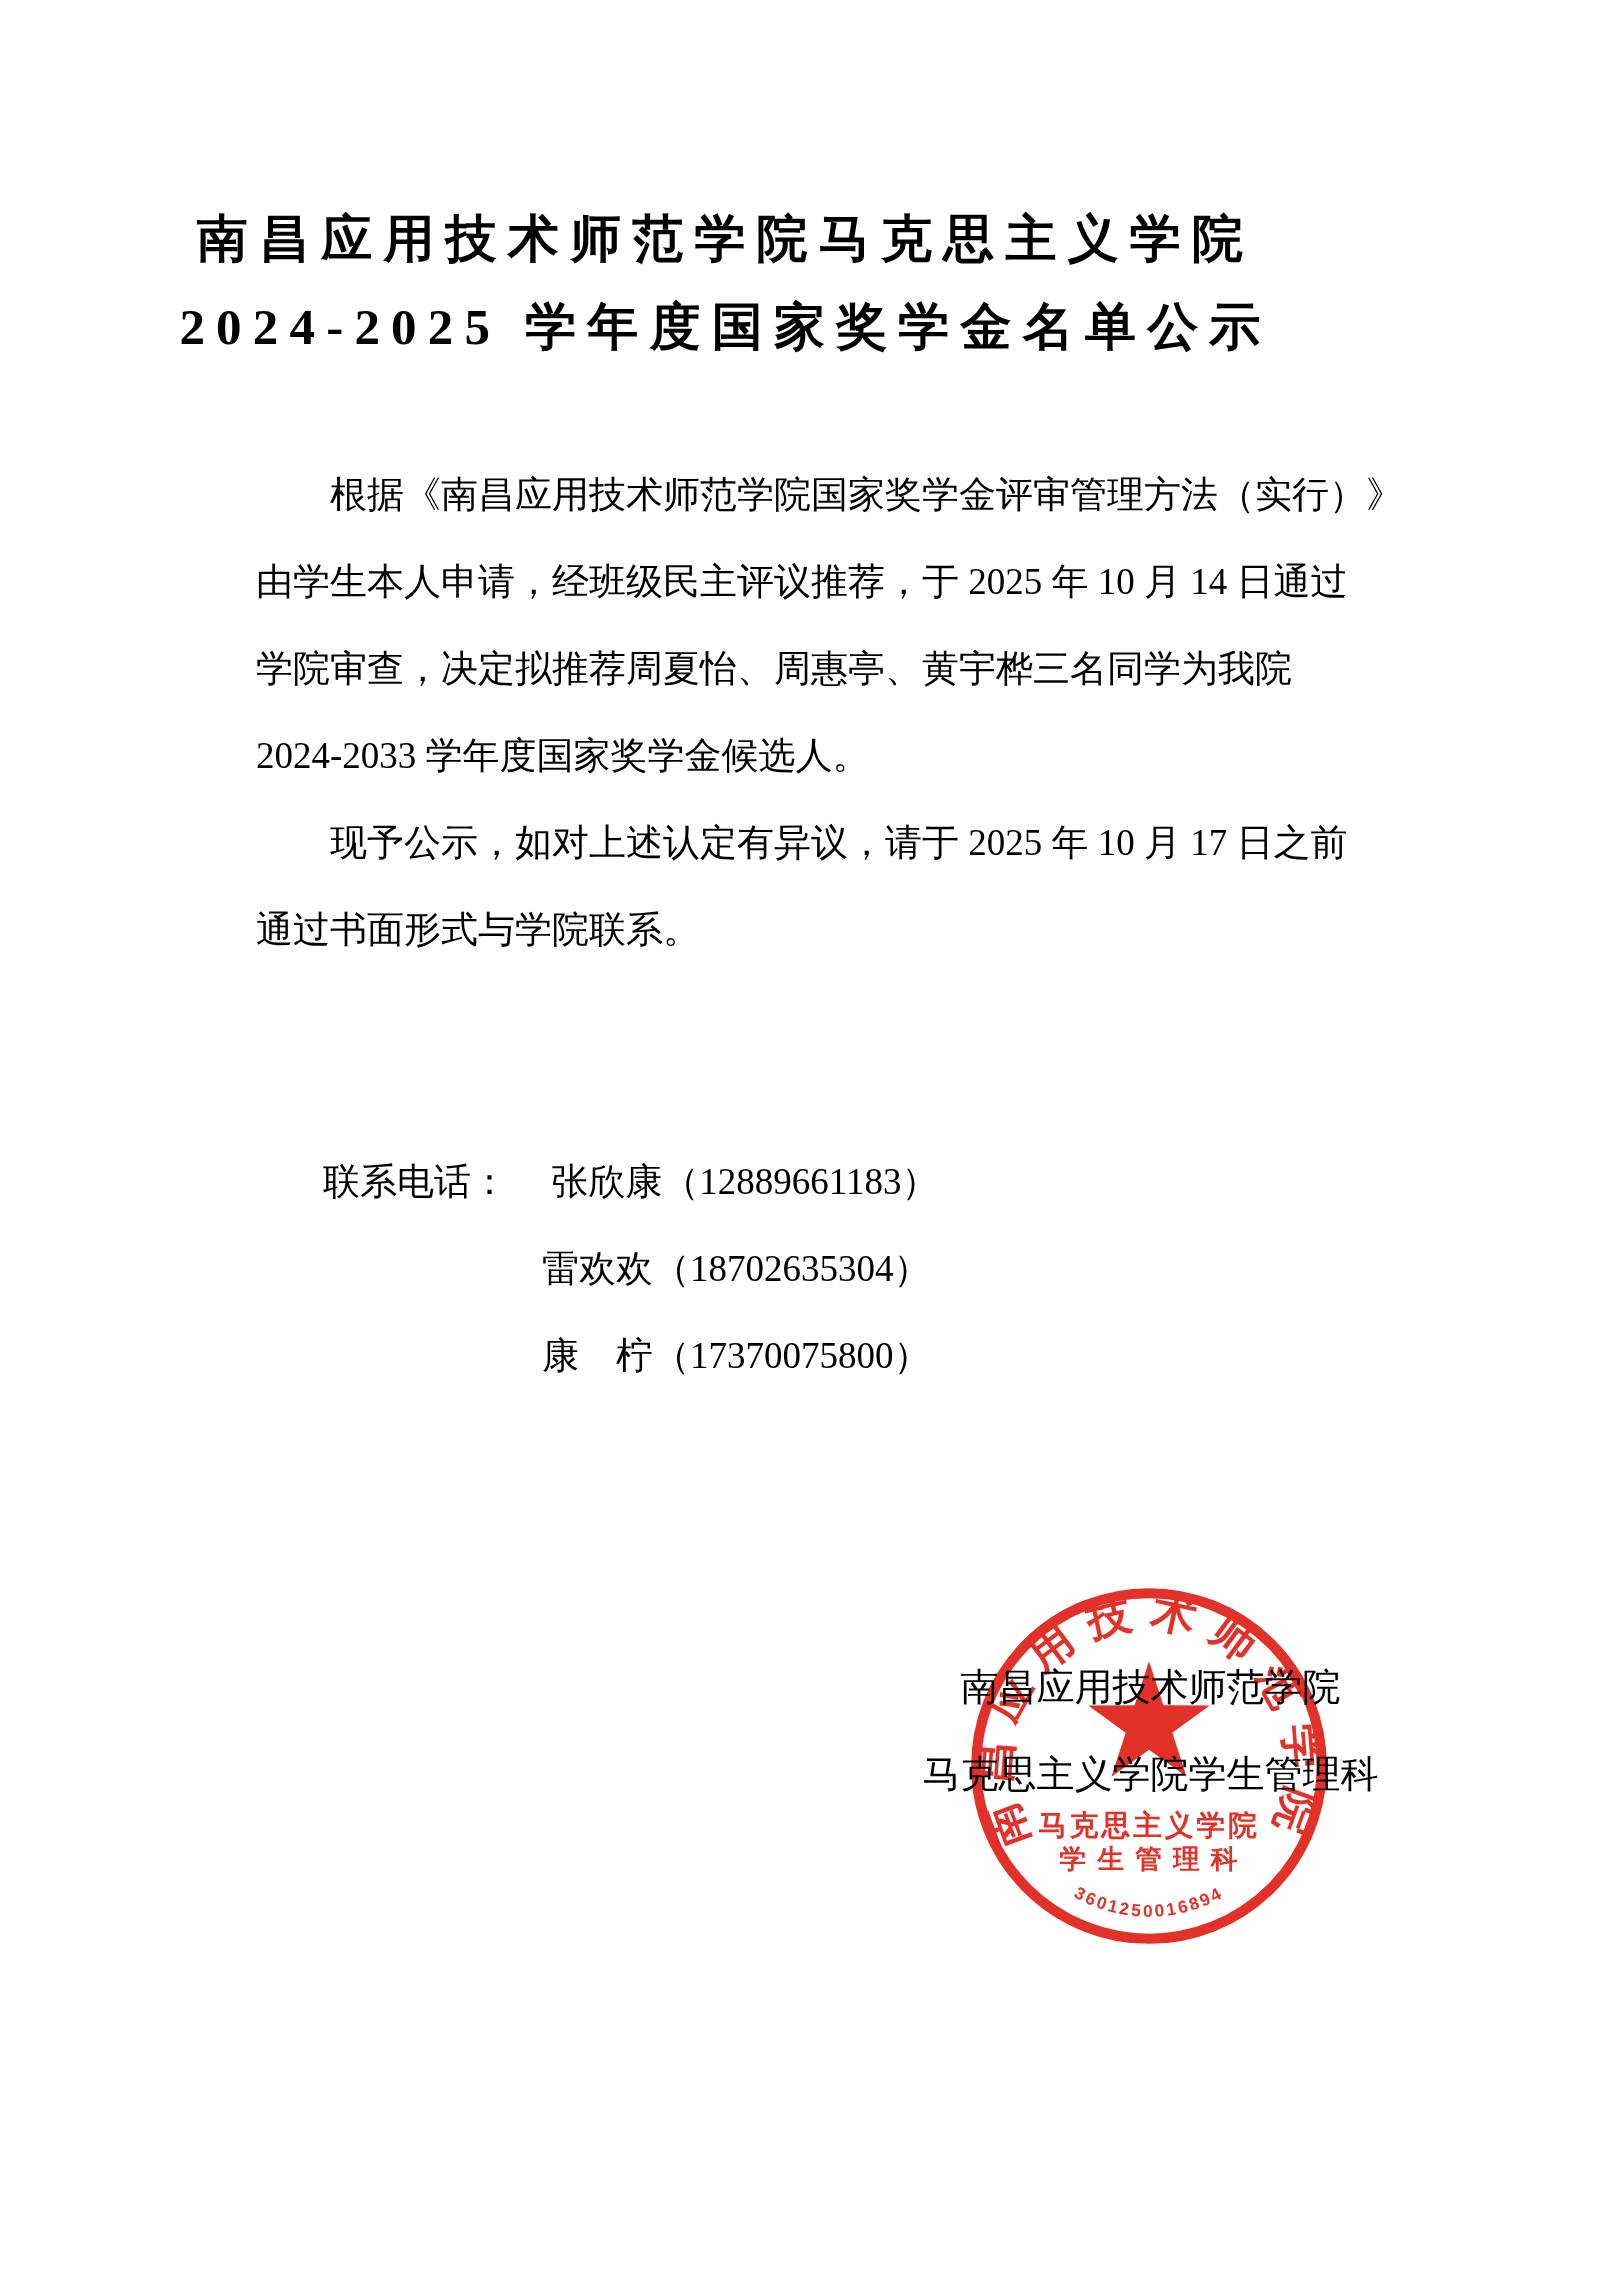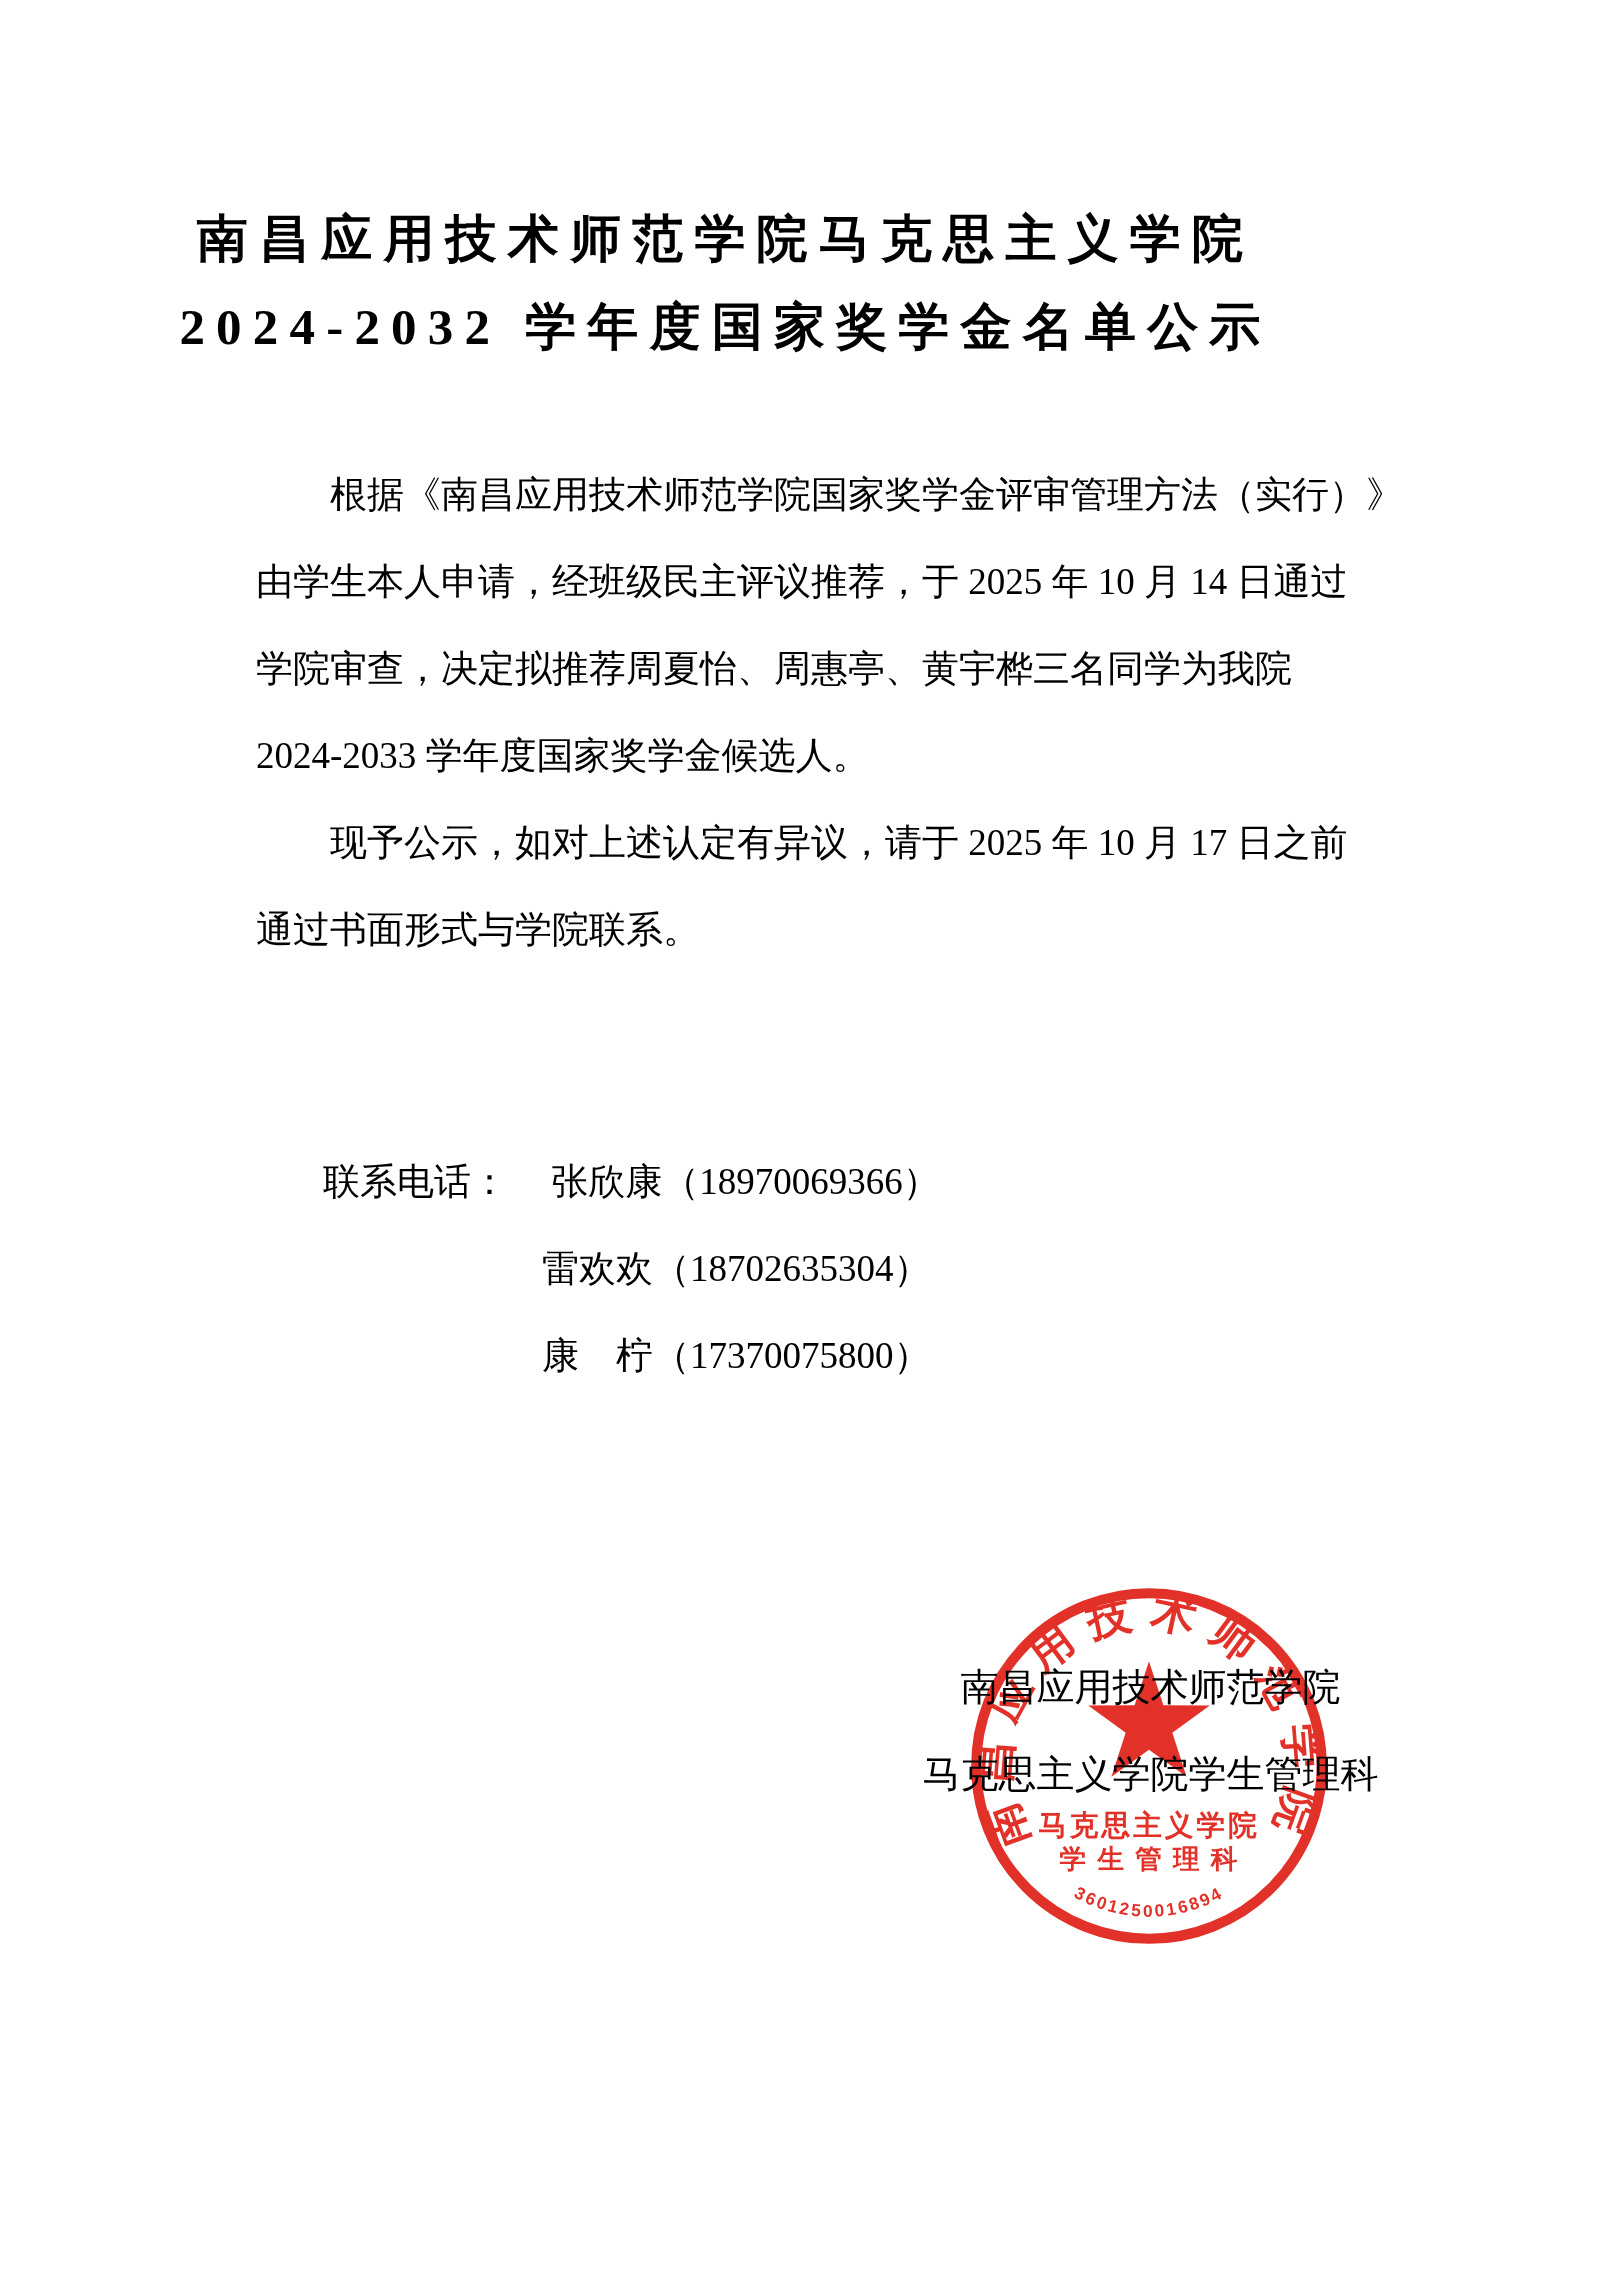--- a/index.html
+++ b/index.html
@@ -80,36 +80,36 @@
   .seal-inner2 { font-size:52px; letter-spacing:22px; }
   .seal-serial { font-size:34px; letter-spacing:5px; }
 </style>
 </head>
 <body>
 
 <div class="page">
 
   <header class="doc-title">
     <div>南昌应用技术师范学院马克思主义学院</div>
-    <div>2024-2032 学年度国家奖学金名单公示</div>
+    <div>2024-2025 学年度国家奖学金名单公示</div>
   </header>
 
   <main class="body-text">
     <div class="line indent">根据《南昌应用技术师范学院国家奖学金评审管理方法（实行）》</div>
     <div class="line">由学生本人申请，经班级民主评议推荐，于 2025 年 10 月 14 日通过</div>
     <div class="line">学院审查，决定拟推荐周夏怡、周惠亭、黄宇桦三名同学为我院</div>
     <div class="line">2024-2033 学年度国家奖学金候选人。</div>
     <div class="line indent">现予公示，如对上述认定有异议，请于 2025 年 10 月 17 日之前</div>
     <div class="line">通过书面形式与学院联系。</div>
   </main>
 
   <section class="contact">
     <div class="contact-row">
       <span class="contact-label">联系电话：</span>
-      <span class="entry first">张欣康（18970069366）</span>
+      <span class="entry first">张欣康（12889661183）</span>
     </div>
     <div class="contact-row">
       <span class="entry cont">雷欢欢（18702635304）</span>
     </div>
     <div class="contact-row">
       <span class="entry cont">康　柠（17370075800）</span>
     </div>
   </section>
 
   <section class="signature">

